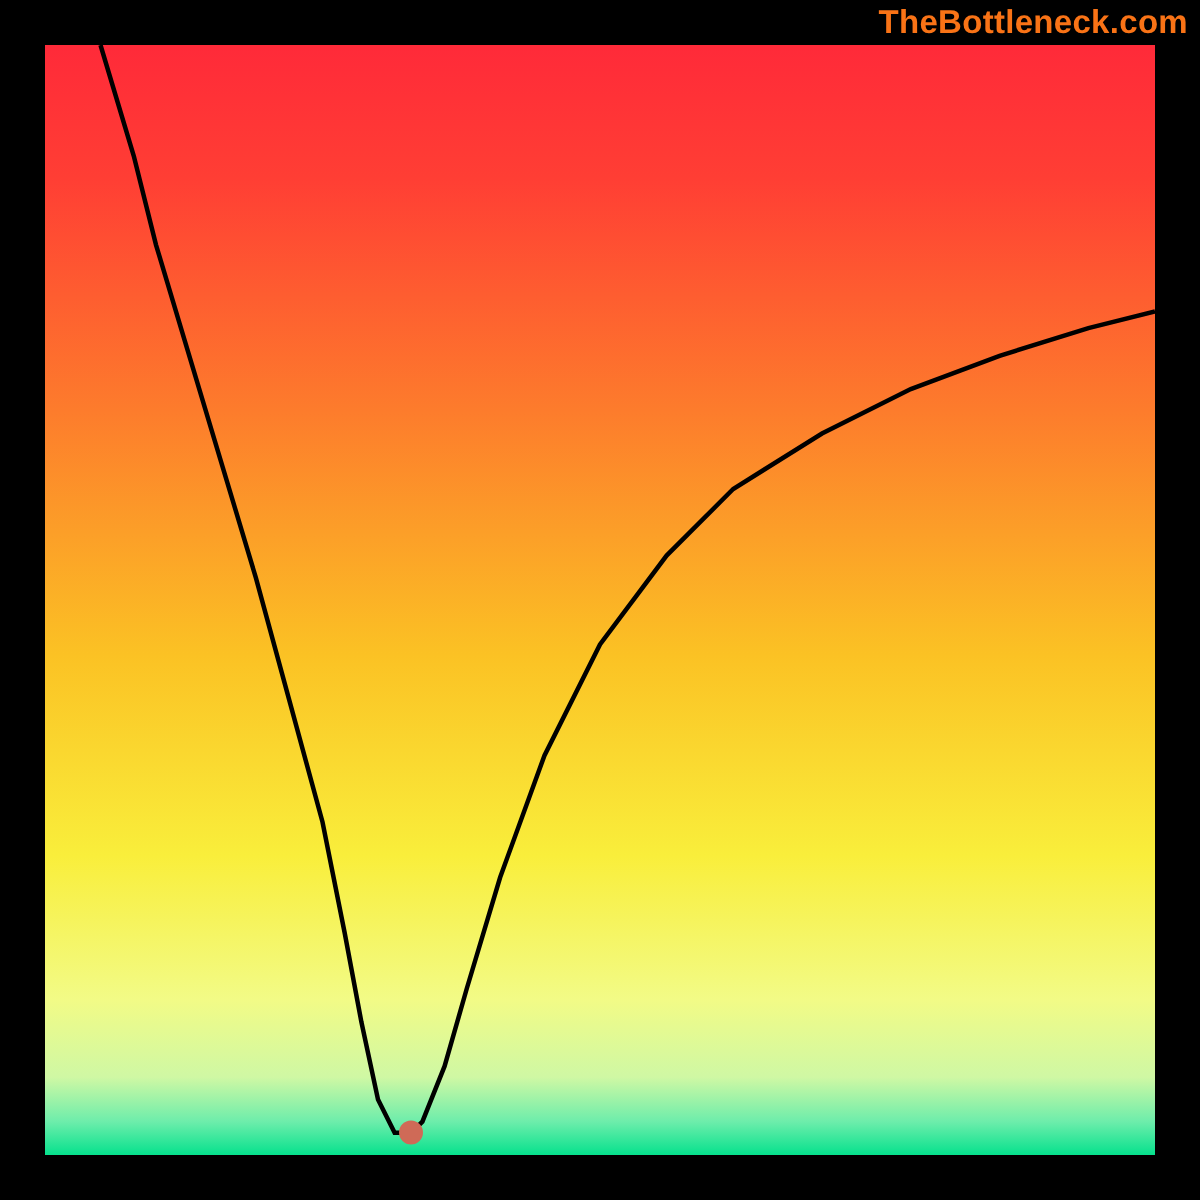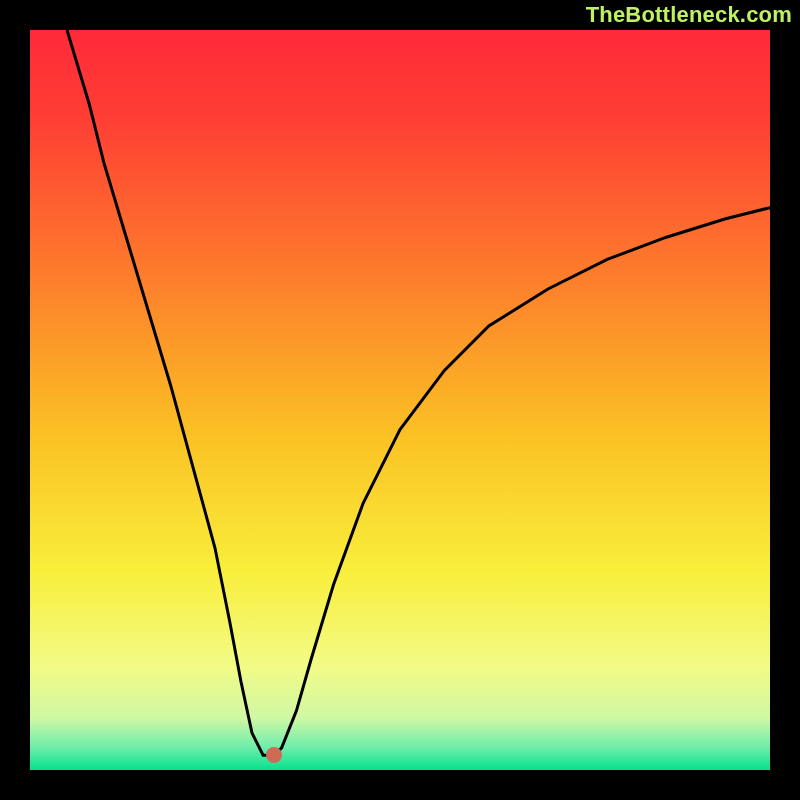--- a/index.html
+++ b/index.html
@@ -14,21 +14,21 @@
   .outer {
     width: 800px;
     height: 800px;
     background: #000;
     position: relative;
   }
   .watermark {
     position: absolute;
     top: 2px;
     right: 8px;
-    color: #bef264;
+    color: #f97316;
     font-size: 22px;
     font-weight: 600;
     letter-spacing: 0.2px;
     z-index: 5;
   }
   .plot-frame {
     position: absolute;
     left: 30px;
     top: 30px;
     width: 740px;

